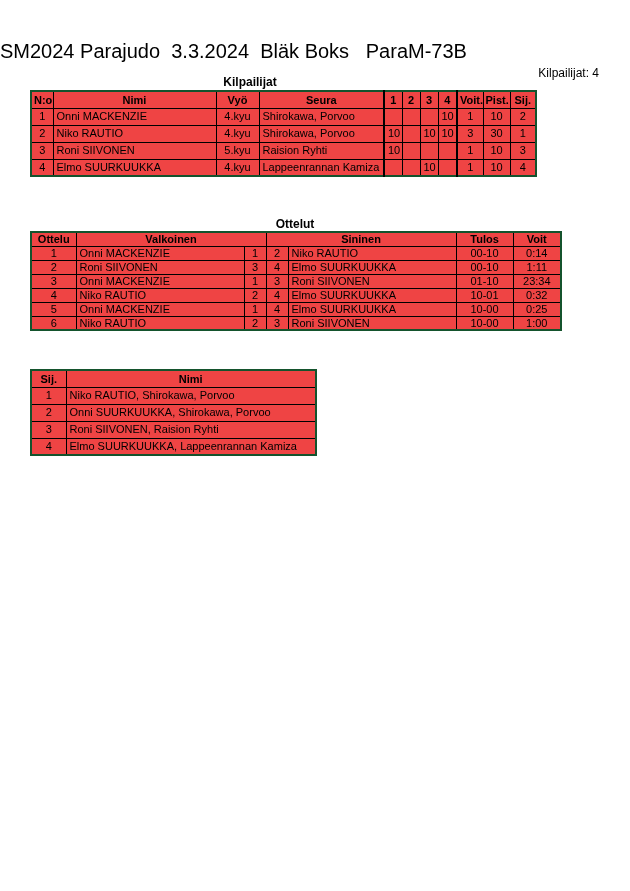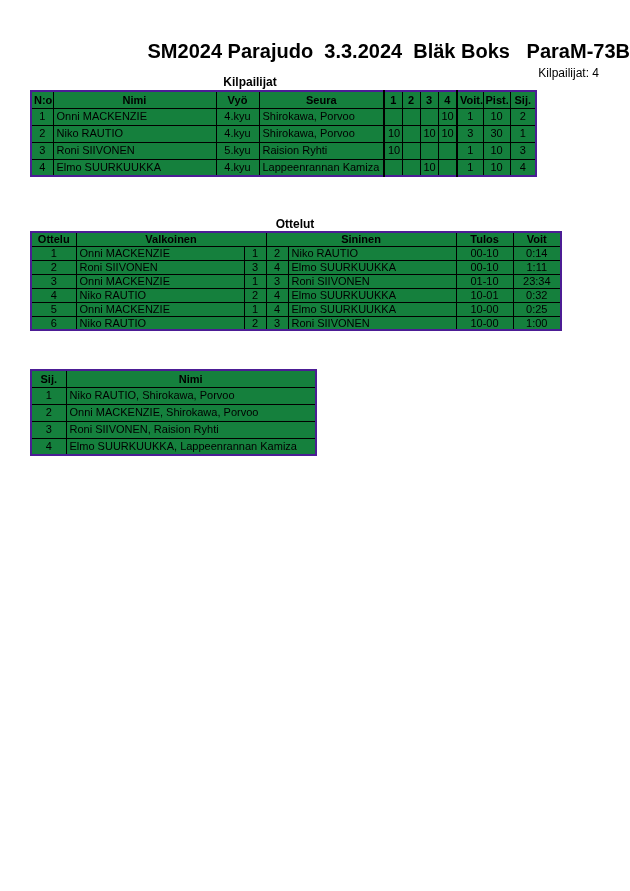--- a/index.html
+++ b/index.html
@@ -6,33 +6,33 @@
   body {
     width: 630px; height: 891px;
     background: #ffffff; color: #000000;
     font-family: "Liberation Sans", sans-serif;
     position: relative;
   }
   .page { position: absolute; top: 0; left: 0; width: 630px; height: 891px; background: #ffffff; }
 
   .title {
     position: absolute; top: 40px; left: 0; width: 630px;
-    text-align: right; font-weight: bold; font-size: 20px;
+    text-align: left; font-weight: normal; font-size: 20px;
     white-space: pre;
   }
   .count-label { position: absolute; top: 66px; right: 31px; font-size: 12px; }
 
   .section-heading { position: absolute; font-weight: bold; font-size: 12px; text-align: center; }
   #competitors-heading { top: 75px;  left: 30px; width: 440px; }
   #matches-heading     { top: 217px; left: 30px; width: 530px; }
   #results-heading     { top: 355px; left: 30px; width: 270px; }
 
   table.tbl {
     position: absolute; border-collapse: collapse; table-layout: fixed;
-    border: 2px solid #4c1d95; background: #15803d;
+    border: 2px solid #14532d; background: #ef4444;
   }
   .tbl th, .tbl td {
     border: 1px solid #000; font-size: 11px; line-height: 1.1;
     padding: 0 3px; white-space: nowrap; overflow: hidden;
   }
   .tbl th { font-weight: bold; text-align: center; padding: 0 2px; }
   .c { text-align: center; padding: 0 1px; }
   .l { text-align: left; }
   .bl2 { border-left: 2px solid #000 !important; }
 
@@ -226,21 +226,21 @@
         <th>Nimi</th>
       </tr>
     </thead>
     <tbody>
       <tr>
         <td class="c">1</td>
         <td class="l">Niko RAUTIO, Shirokawa, Porvoo</td>
       </tr>
       <tr>
         <td class="c">2</td>
-        <td class="l">Onni MACKENZIE, Shirokawa, Porvoo</td>
+        <td class="l">Onni SUURKUUKKA, Shirokawa, Porvoo</td>
       </tr>
       <tr>
         <td class="c">3</td>
         <td class="l">Roni SIIVONEN, Raision Ryhti</td>
       </tr>
       <tr>
         <td class="c">4</td>
         <td class="l">Elmo SUURKUUKKA, Lappeenrannan Kamiza</td>
       </tr>
     </tbody>

